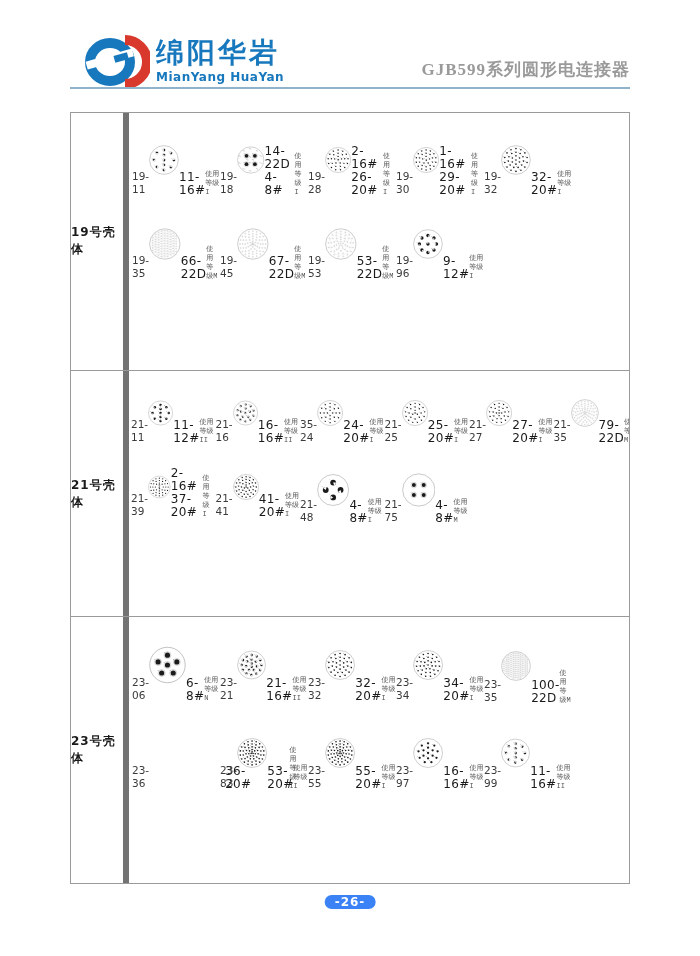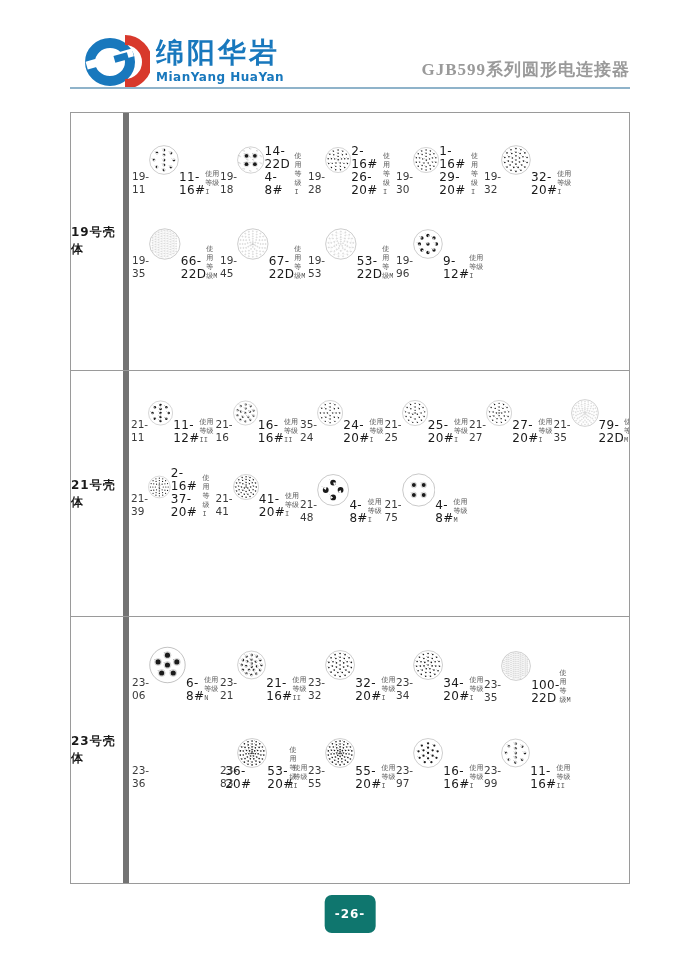--- a/index.html
+++ b/index.html
@@ -32,22 +32,22 @@
   .crow{display:flex;align-items:flex-start;}
   .crow + .crow{margin-top:10px;}
   .card{display:flex;flex-direction:row;align-items:flex-end;}
   .card-title{font-size:10.5px;color:#3a3a3a;line-height:13px;margin-bottom:1px;}
   .card-label{font-size:12px;color:#1a1a1a;line-height:13px;margin-top:2px;letter-spacing:0.3px;}
   .card-grade{font-size:7px;color:#555;line-height:9px;margin-top:14px;font-family:Liberation Mono, monospace;}
   svg text{font-family:"DejaVu Sans",sans-serif;}
 
   
   .page-badge{position:absolute;left:50%;transform:translateX(-50%);top:895px;
-              background:#0f766e;color:#fff;font-size:12px;font-weight:bold;
-              padding:12px 10px;border-radius:7px;letter-spacing:1px;}
+              background:#3b82f6;color:#fff;font-size:12px;font-weight:bold;
+              padding:0 10px;border-radius:7px;letter-spacing:1px;}
 </style>
 </head>
 <body>
 
 <div class="page">
 
   <div class="hdr">
     <div class="logo">
       <svg class="logo-mark" viewBox="0 0 66 54" aria-hidden="true">
         <ellipse cx="26" cy="28" rx="20" ry="19" fill="none" stroke="#1878bd" stroke-width="10"></ellipse>

